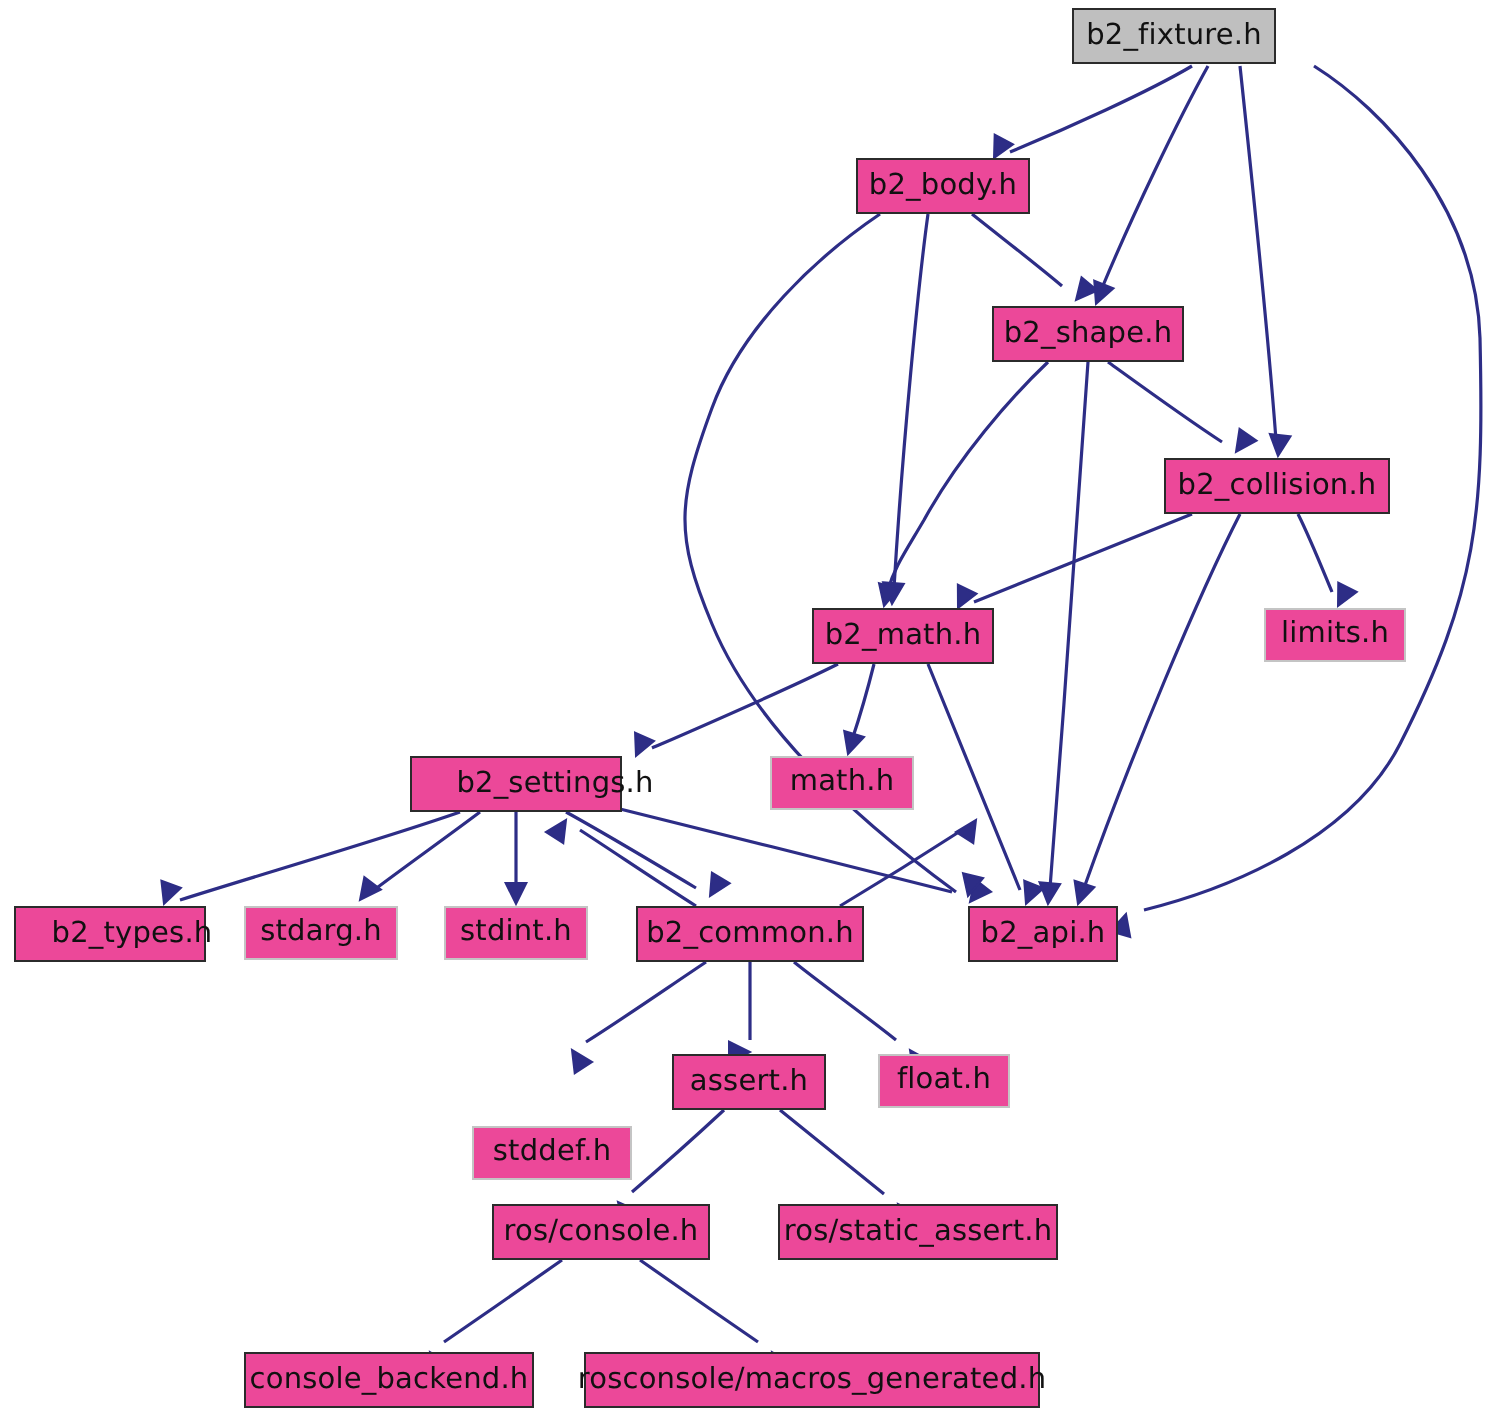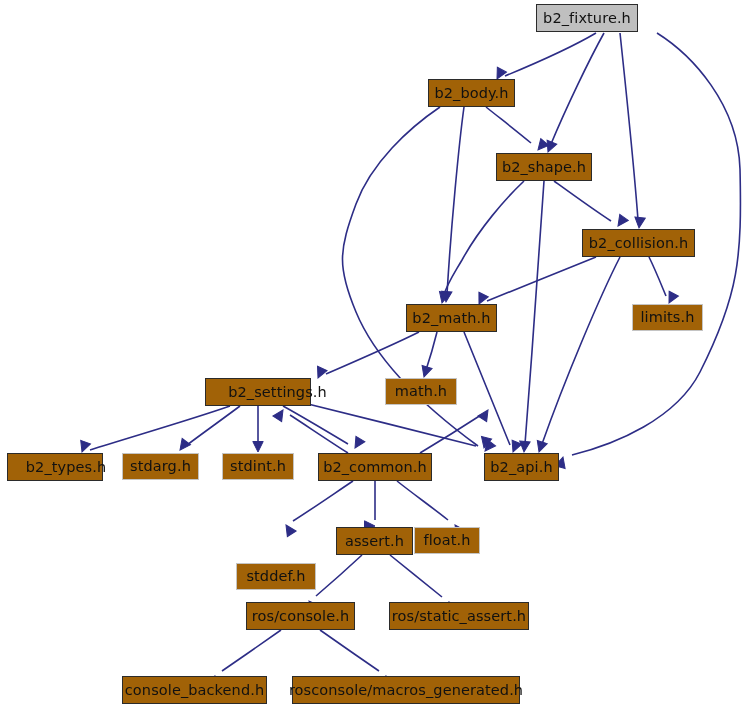--- a/index.html
+++ b/index.html
@@ -31,21 +31,21 @@
     fill: #2d2d86;
     stroke: #2d2d86;
     stroke-width: 1;
   }
   .node {
     position: absolute;
     box-sizing: border-box;
     display: flex;
     align-items: center;
     justify-content: center;
-    background: #a16207;
+    background: #ec4899;
     border: 1px solid #c4c4c4;
     font-size: 14.5px;
     color: #111111;
     white-space: nowrap;
     line-height: 1;
     letter-spacing: 0.1px;
   }
   .node.local {
     border: 1.6px solid #2b2b2b;
   }
@@ -167,21 +167,21 @@
       </div>
       <div class="node local" style="left: 484px; top: 453px; width: 75px; height: 28px;">
         <span class="node-label">b2_api.h</span>
       </div>
       <div class="node system" style="left: 236px; top: 527px; width: 80px; height: 27px; margin-top: 36px;">
         <span class="node-label">stddef.h</span>
       </div>
       <div class="node local" style="left: 336px; top: 527px; width: 77px; height: 28px;">
         <span class="node-label">assert.h</span>
       </div>
-      <div class="node system" style="left: 414px; top: 527px; width: 66px; height: 27px;">
+      <div class="node system" style="left: 439px; top: 527px; width: 66px; height: 27px;">
         <span class="node-label">float.h</span>
       </div>
       <div class="node local" style="left: 246px; top: 602px; width: 109px; height: 28px;">
         <span class="node-label">ros/console.h</span>
       </div>
       <div class="node local" style="left: 389px; top: 602px; width: 140px; height: 28px;">
         <span class="node-label">ros/static_assert.h</span>
       </div>
       <div class="node local" style="left: 122px; top: 676px; width: 145px; height: 28px;">
         <span class="node-label">console_backend.h</span>

